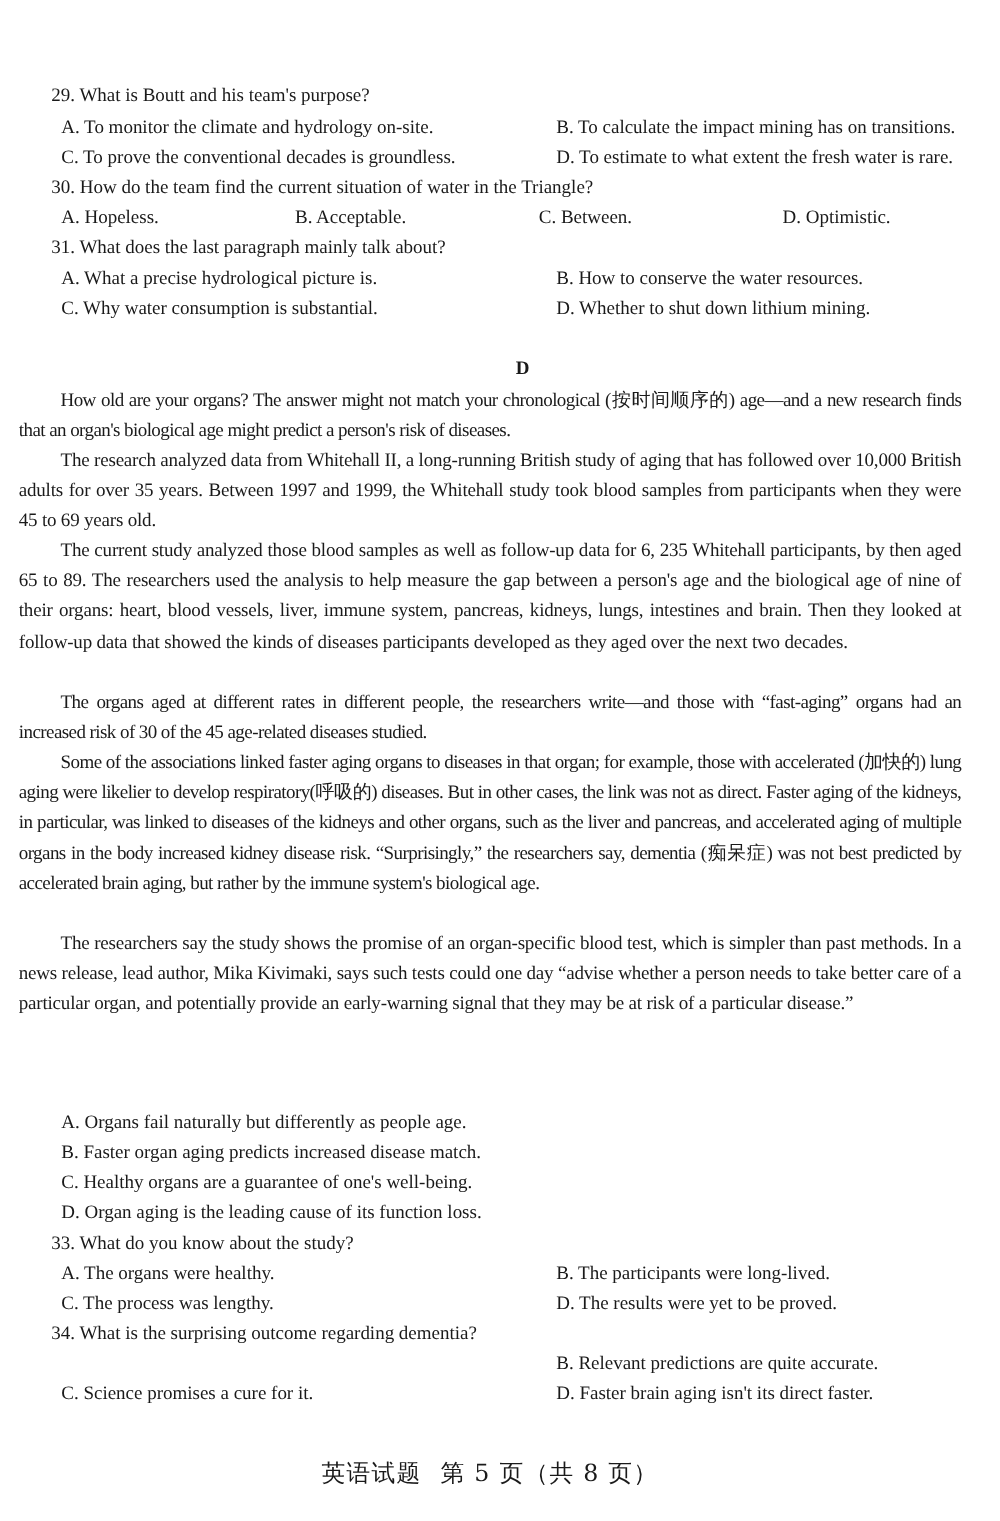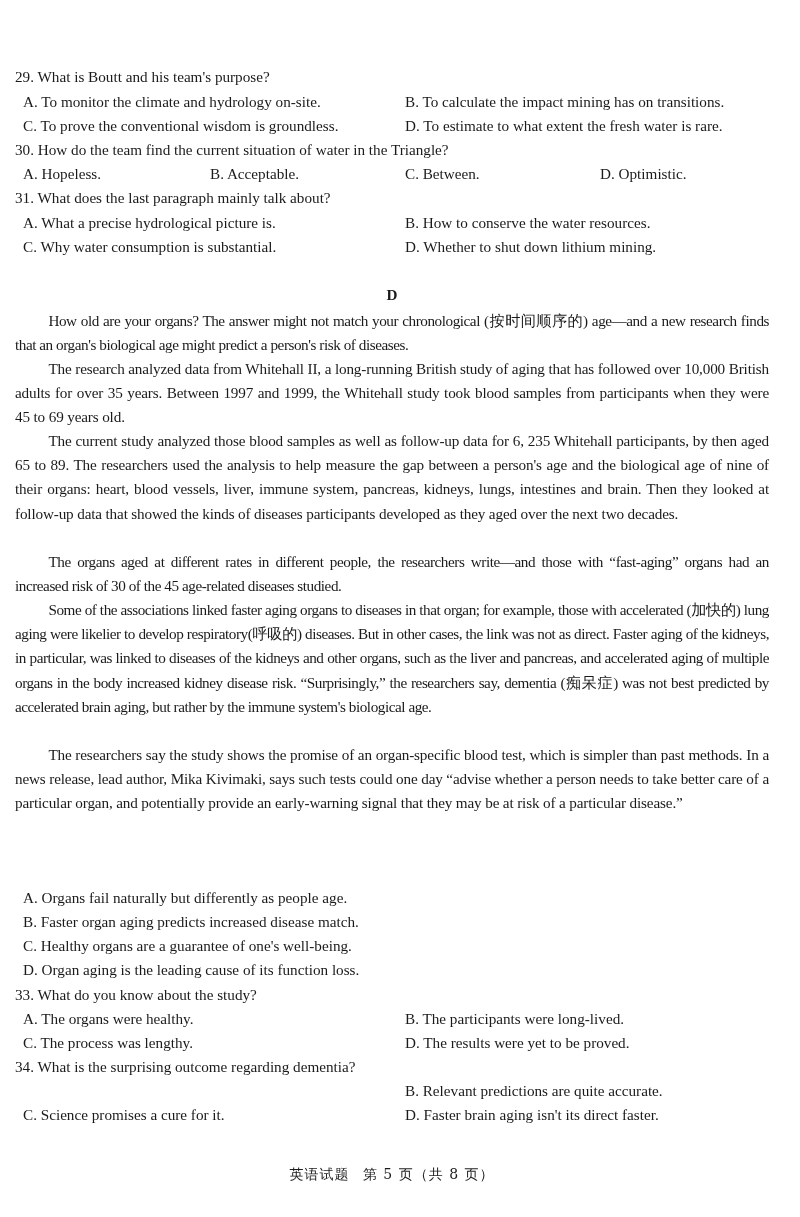--- a/index.html
+++ b/index.html
@@ -2,49 +2,49 @@
 <html><head>
 <meta charset="utf-8">
 <style>
   html, body { margin: 0; padding: 0; background: #ffffff; }
   body {
     width: 800px; height: 1217px; position: relative; overflow: hidden;
     font-family: "Liberation Serif", "DejaVu Serif", serif;
     color: #1a1a1a; font-size: 15.2px;
   }
   .page { position: absolute; left: 0; top: 0; width: 800px; height: 1217px; }
-  .line { position: absolute; white-space: nowrap; line-height: 20px; }
+  .line { position: absolute; white-space: nowrap; line-height: 20px; margin-left: 26px; }
   .q { left: 15px; }
   .optL { left: 23px; }
-  .optR { left: 405px; font-family: Liberation Serif, serif; }
+  .optR { left: 419px; font-family: Liberation Serif, serif; }
   .optB { left: 210px; }
   .optC { left: 405px; }
   .optD { left: 600px; }
   .section-title { left: 0; width: 784px; text-align: center; font-weight: bold; }
   .para {
     position: absolute; left: 15px; width: 754px;
     line-height: 24.2px; text-align: justify; text-indent: 2.2em;
     font-size: 15.2px; letter-spacing: -0.15px;
   }
   .para.tight { letter-spacing: -0.45px; }
   .footer {
     position: absolute; top: 1166px; left: 0; width: 784px; text-align: center;
-    font-family: "DejaVu Serif", serif; font-size: 14px; letter-spacing: 1px;
+    font-family: "DejaVu Serif", serif; font-size: 19px; letter-spacing: 1px;
   }
   .footer span { margin: 0 4px; }
 </style>
 </head>
 <body>
 
 <div class="page">
 
   <div class="line q" style="top:67px">29. What is Boutt and his team's purpose?</div>
   <div class="line optL" style="top:92px">A. To monitor the climate and hydrology on-site.</div>
   <div class="line optR" style="top:92px">B. To calculate the impact mining has on transitions.</div>
-  <div class="line optL" style="top:116px">C. To prove the conventional wisdom is groundless.</div>
+  <div class="line optL" style="top:116px">C. To prove the conventional decades is groundless.</div>
   <div class="line optR" style="top:116px">D. To estimate to what extent the fresh water is rare.</div>
 
   <div class="line q" style="top:140px">30. How do the team find the current situation of water in the Triangle?</div>
   <div class="line optL" style="top:164px">A. Hopeless.</div>
   <div class="line optB" style="top:164px">B. Acceptable.</div>
   <div class="line optC" style="top:164px">C. Between.</div>
   <div class="line optD" style="top:164px">D. Optimistic.</div>
 
   <div class="line q" style="top:188px">31. What does the last paragraph mainly talk about?</div>
   <div class="line optL" style="top:213px">A. What a precise hydrological picture is.</div>

